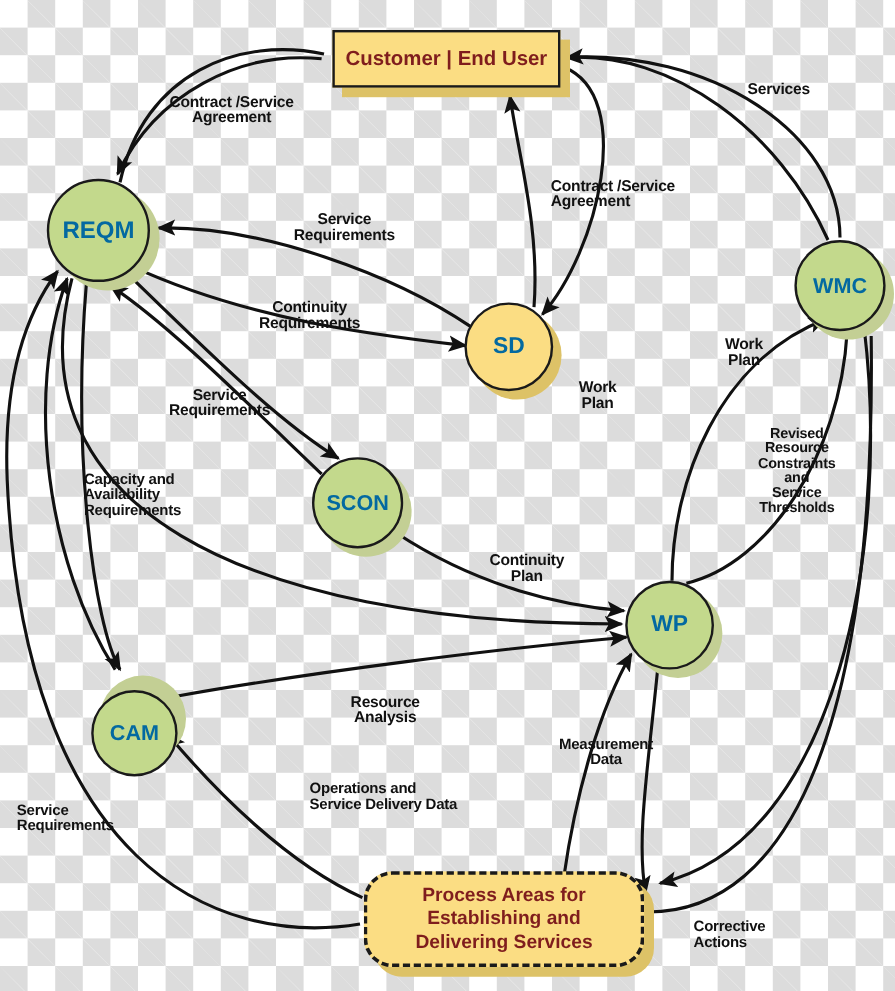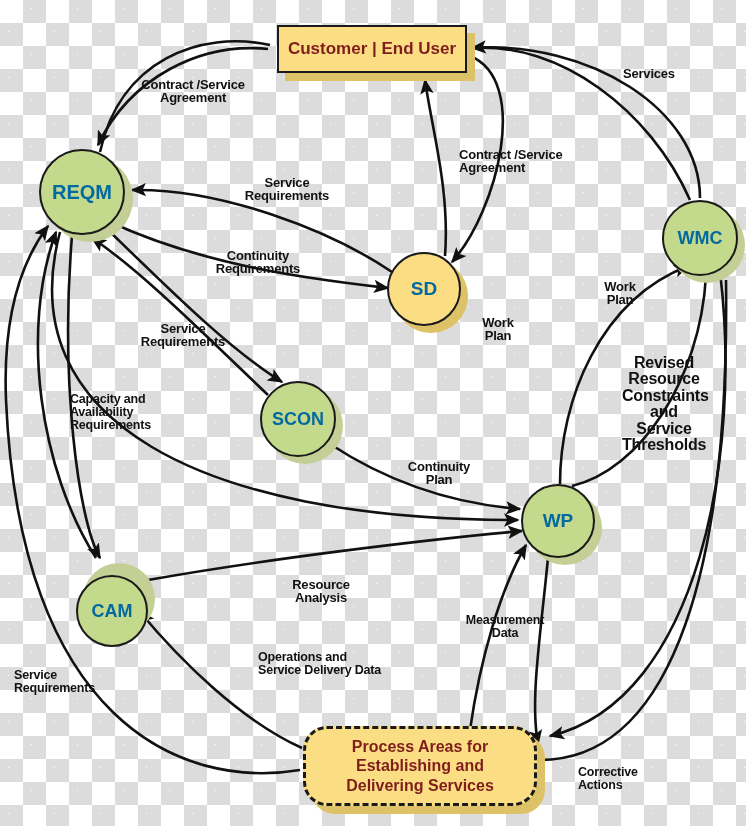--- a/index.html
+++ b/index.html
@@ -173,21 +173,21 @@
   <div class="edge-label lbl-center" style="left:232px;top:176px;width:110px;font-size:13px;">Service
 Requirements</div>
   <div class="edge-label lbl-center" style="left:203px;top:249px;width:110px;font-size:13px;">Continuity
 Requirements</div>
   <div class="edge-label lbl-center" style="left:474px;top:316px;width:48px;font-size:13px;">Work
 Plan</div>
   <div class="edge-label lbl-center" style="left:596px;top:280px;width:48px;font-size:13px;">Work
 Plan</div>
   <div class="edge-label lbl-center" style="left:131px;top:322px;width:104px;font-size:13px;">Service
 Requirements</div>
-  <div class="edge-label lbl-center" style="left:622px;top:355px;width:84px;font-size:16px;">Revised
+  <div class="edge-label lbl-center" style="left:622px;top:355px;width:84px;font-size:12px;">Revised
 Resource
 Constraints
 and
 Service
 Thresholds</div>
   <div class="edge-label lbl-left" style="left:42px;top:393px;width:100px;font-size:12.5px;margin-left:28px;">Capacity and
 Availability
 Requirements</div>
   <div class="edge-label lbl-center" style="left:399px;top:460px;width:80px;font-size:13px;">Continuity
 Plan</div>

